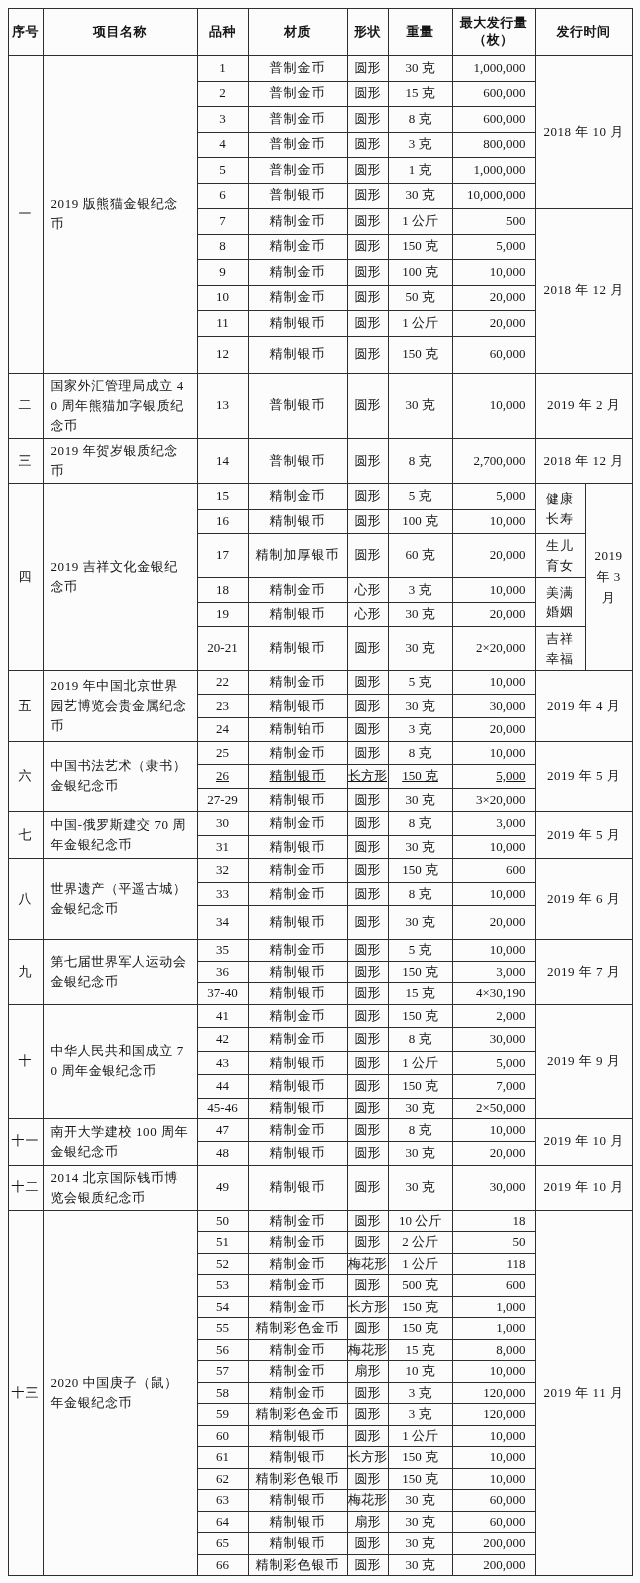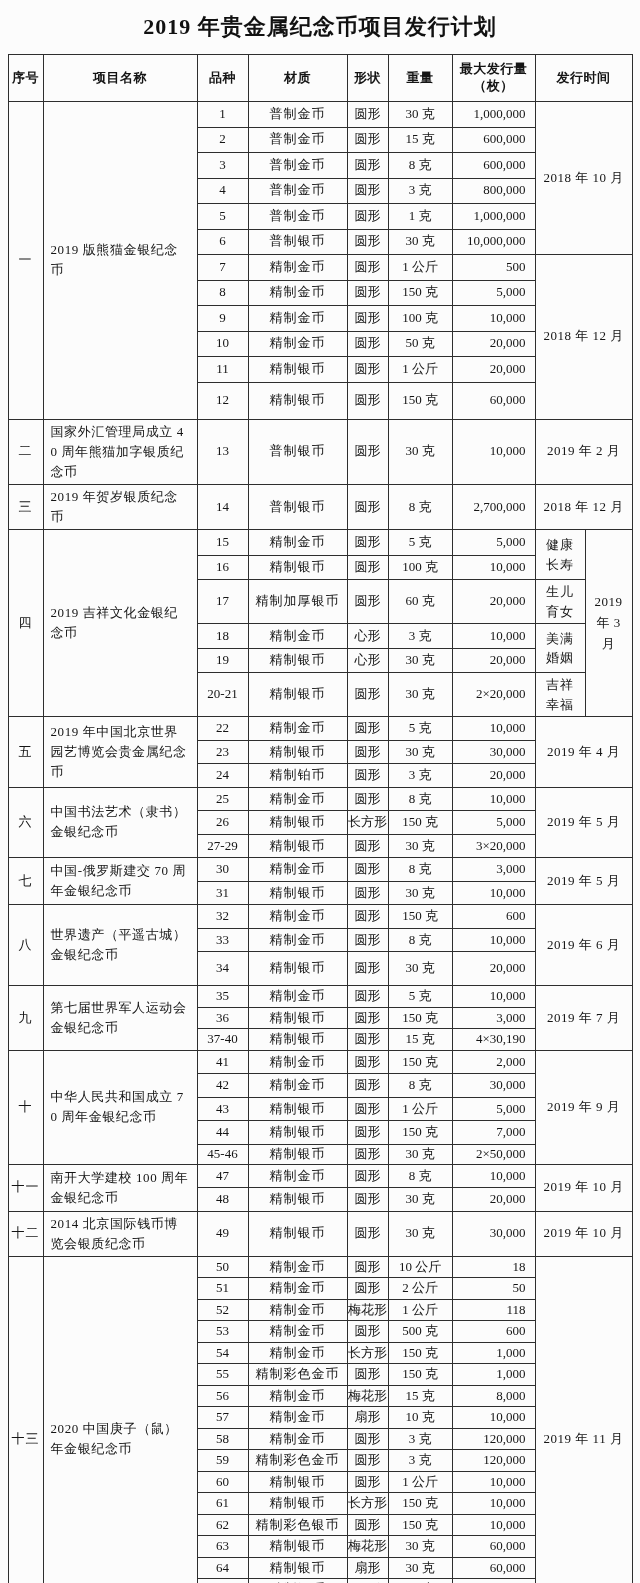--- a/index.html
+++ b/index.html
@@ -54,21 +54,20 @@
   td.c-shape{text-align:center;}
   td.c-weight{text-align:center;}
   td.c-max{text-align:right;padding-right:9px;}
   td.c-theme{text-align:center;letter-spacing:1px;padding:2px 8px;line-height:1.5;}
   td.c-date{text-align:center;letter-spacing:0.5px;padding:2px 5px;line-height:1.6;}
 </style>
 </head>
 <body>
 
 <div class="page">
-  <h1 class="title">2019 年贵金属纪念币项目发行计划</h1>
   <table class="plan">
     <colgroup>
       <col style="width:35px">
         <col style="width:154px">
         <col style="width:51px">
       <col style="width:99px">
         <col style="width:41px">
         <col style="width:64px">
       <col style="width:83px">
         <col style="width:50px">
@@ -271,21 +270,21 @@
         <tr style="height: 23.5px;">
           <td class="c-serial" rowspan="3">六</td>
           <td class="c-name" rowspan="3">中国书法艺术（隶书）金银纪念币</td>
           <td class="c-id">25</td>
           <td class="c-material">精制金币</td>
           <td class="c-shape">圆形</td>
           <td class="c-weight">8 克</td>
           <td class="c-max">10,000</td>
           <td class="c-date" rowspan="3" colspan="2">2019 年 5 月</td>
         </tr>
-        <tr style="height: 23.5px;">
+        <tr style="height: 23.5px; text-decoration: underline;">
           <td class="c-id">26</td>
           <td class="c-material">精制银币</td>
           <td class="c-shape">长方形</td>
           <td class="c-weight">150 克</td>
           <td class="c-max">5,000</td>
         </tr>
         <tr style="height: 23.5px;">
           <td class="c-id">27-29</td>
           <td class="c-material">精制银币</td>
           <td class="c-shape">圆形</td>

